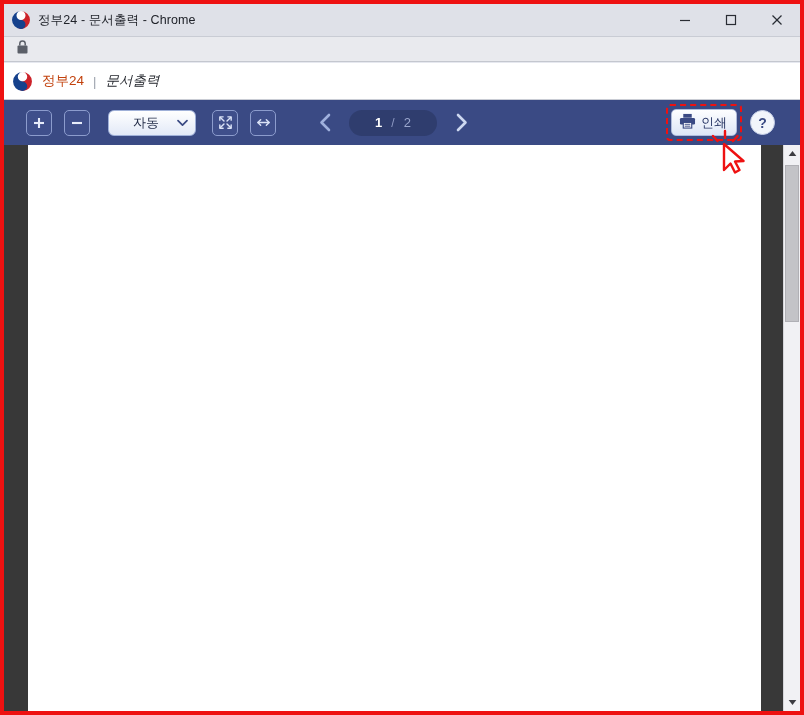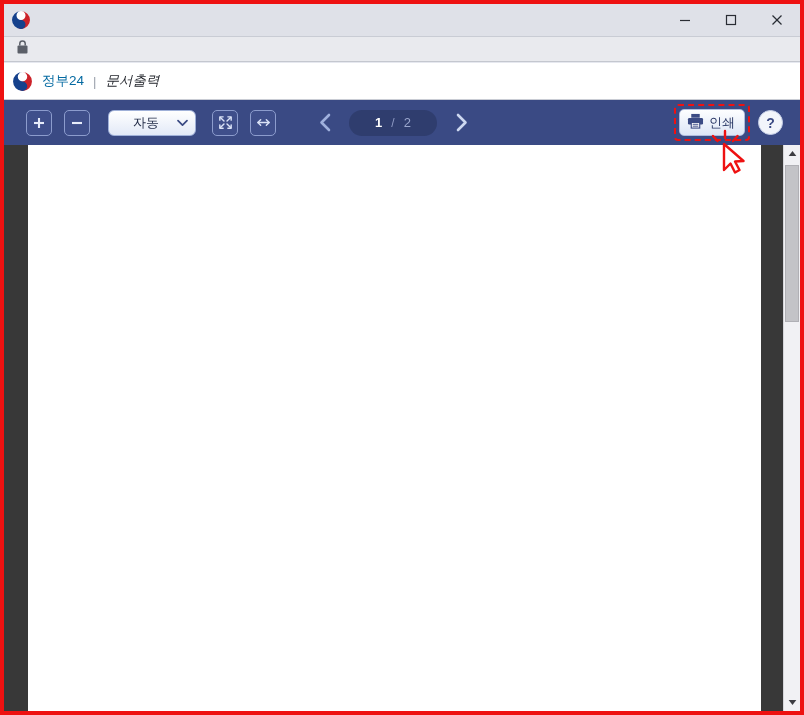--- a/index.html
+++ b/index.html
@@ -70,21 +70,21 @@
     left: 0; top: 59px;
     width: 796px; height: 37px;
     background: #ffffff;
     display: flex;
     align-items: center;
     border-bottom: 1px solid #c9ccd4;
   }
   .site-logo { width: 21px; height: 21px; margin-left: 8px; margin-right: 9px; flex: 0 0 auto; }
   #site-brand {
     font-size: 13.5px;
-    color: #0369a1;
+    color: #c2410c;
   }
   #site-divider {
     color: #9aa0ab;
     margin: 0 9px;
     font-size: 13px;
   }
   #site-section {
     font-size: 13.5px;
     color: #1c1f26;
     font-style: italic;
@@ -163,21 +163,21 @@
     font-weight: bold;
   }
   #page-separator { font-size: 12px; color: #8e9ac4; }
   #page-total { font-size: 13px; color: #9aa6cd; }
 
   
   #toolbar-right {
     margin-left: auto;
     display: flex;
     align-items: center;
-    padding-right: 17px;
+    padding-right: 25px;
   }
   #print-button-wrap {
     position: relative;
     margin-right: 13px;
   }
   #print-button {
     height: 27px;
     background: linear-gradient(#fdfeff, #dde6f6);
     border: 1px solid #aebbdb;
     border-radius: 5px;
@@ -266,20 +266,21 @@
 <div id="app-window">
 
   <div id="title-bar">
     <span class="titlebar-logo">
       <svg width="20" height="20" viewBox="0 0 40 40">
         <circle cx="20" cy="20" r="18" fill="#ffffff"></circle>
         <path d="M20 2 A18 18 0 0 1 20 38 A9 9 0 0 1 20 20 A9 9 0 0 0 20 2 Z" fill="#cc2229"></path>
         <path d="M20 2 A18 18 0 0 0 20 38 A9 9 0 0 0 20 20 A9 9 0 0 1 20 2 Z" fill="#15418c"></path>
       </svg>
     </span>
+    <span id="title-text">정부24 - 문서출력 - Chrome</span>
 
     <div id="window-controls">
       <div class="win-btn">
         <svg width="12" height="12" viewBox="0 0 12 12">
           <line x1="1" y1="6.5" x2="11" y2="6.5" stroke="#2a2d34" stroke-width="1.2"></line>
         </svg>
       </div>
       <div class="win-btn">
         <svg width="12" height="12" viewBox="0 0 12 12">
           <rect x="1.5" y="1.5" width="9" height="9" fill="none" stroke="#2a2d34" stroke-width="1.2"></rect>

